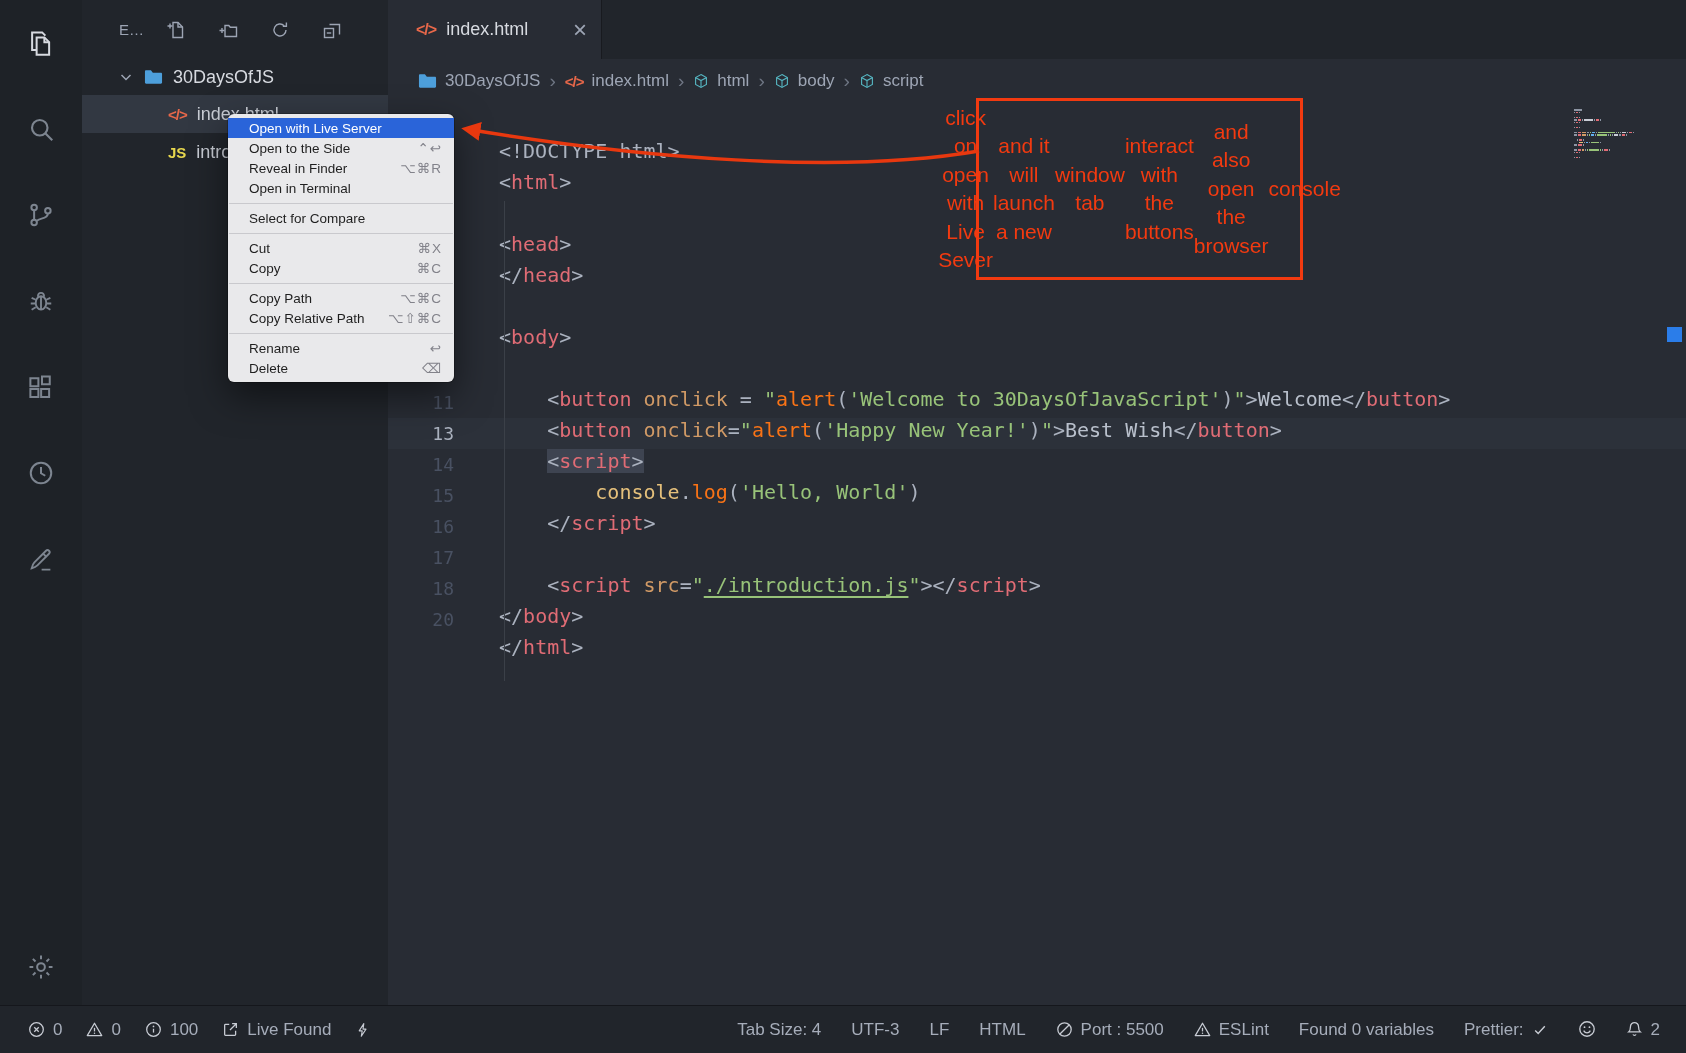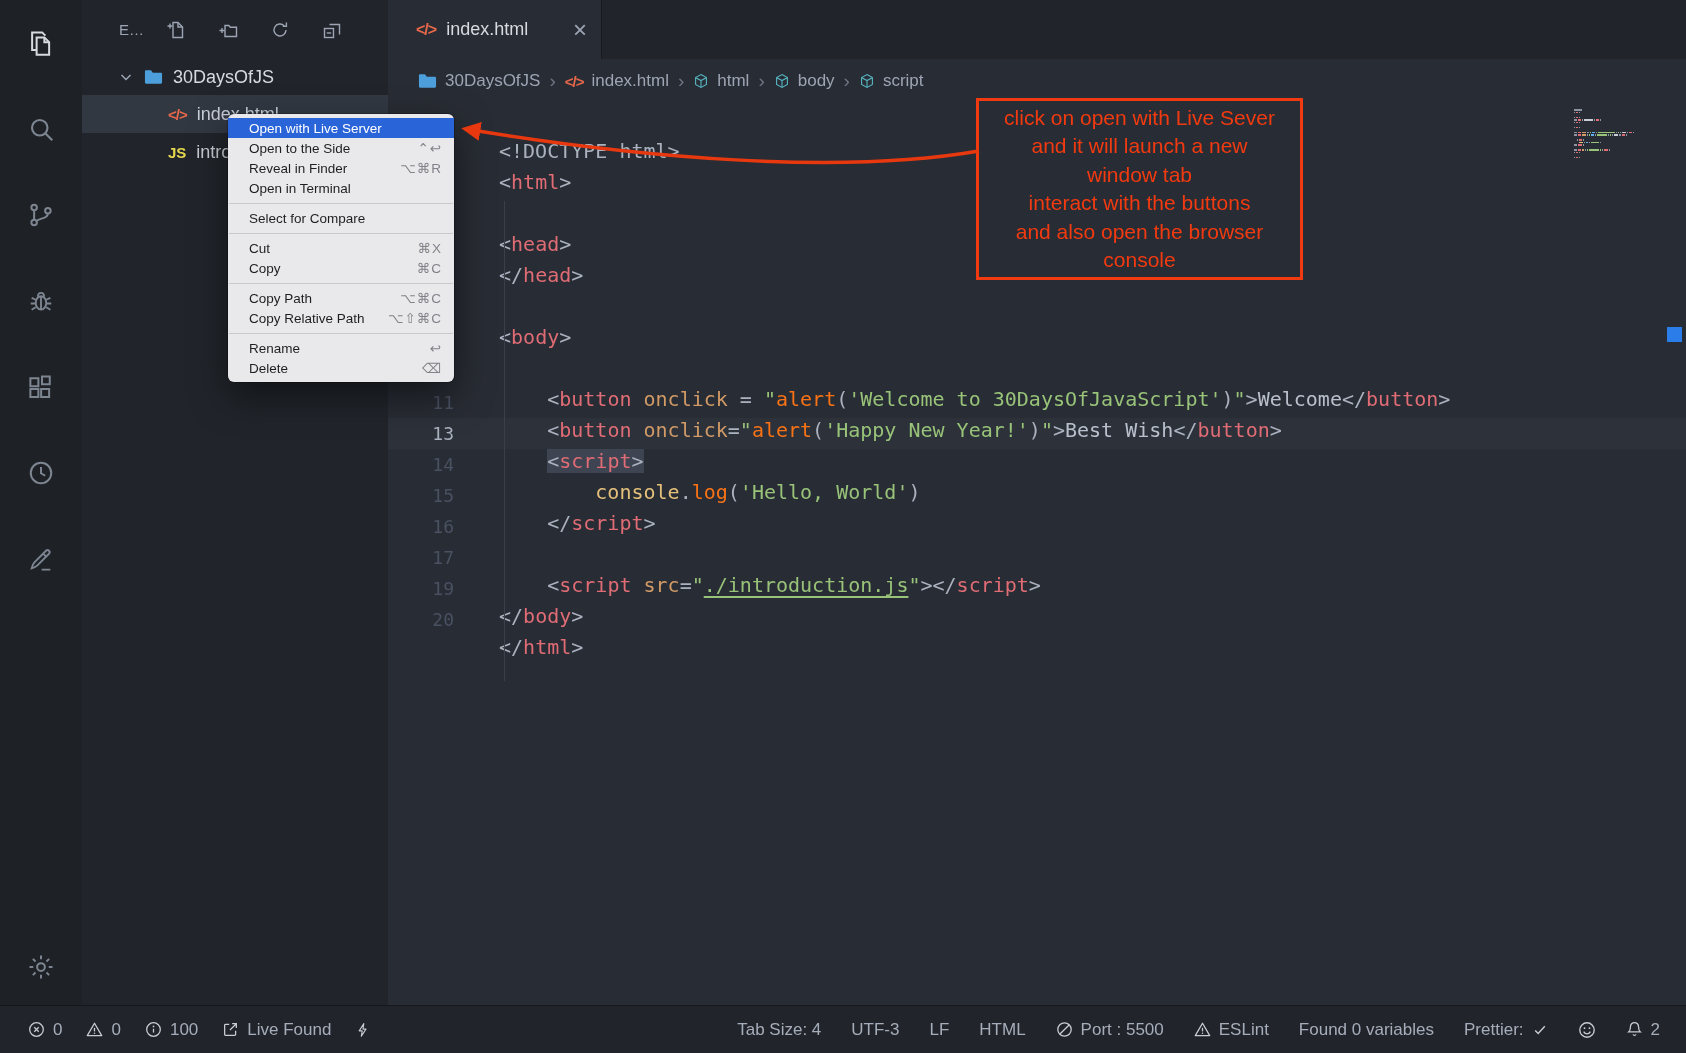--- a/index.html
+++ b/index.html
@@ -51,37 +51,37 @@
   .tk-sel{background:#3e4451;}
   .indent-guide{position:absolute;left:116px;top:98px;width:1px;height:480px;background:#3b4048;}
   .minimap{position:absolute;right:24px;top:6px;width:88px;}
   .mm-row{display:flex;height:1.5px;margin-bottom:1px;gap:1px;}
   .mm-row span{display:block;height:100%;}
   .scroll-marker{position:absolute;right:4px;top:224px;width:15px;height:15px;background:#2b7de9;}
 
   
   .statusbar{height:48px;background:#21252b;border-top:1px solid #15171c;display:flex;align-items:center;padding:0 26px 0 28px;font-size:17px;color:#a6adba;}
   .sb-left{display:flex;align-items:center;gap:24px;}
-  .sb-right{margin-left:auto;display:flex;align-items:center;gap:30px;}
+  .sb-right{margin-left:auto;display:flex;align-items:flex-start;gap:30px;}
   .sbi{display:flex;align-items:center;gap:8px;cursor:pointer;}
   .sbi .icon{display:flex;}
 
   
   .ctx{position:absolute;left:228px;top:114px;width:226px;background:#e9e9eb;border-radius:6px;
        box-shadow:0 0 0 1px rgba(0,0,0,.22),0 14px 36px rgba(0,0,0,.5);padding:4px 0;z-index:50;
        font-size:13.5px;color:#1f1f1f;}
   .mi{height:20px;display:flex;align-items:center;padding:0 12px 0 21px;cursor:default;}
   .mi .key{margin-left:auto;color:#82828a;letter-spacing:1px;}
   .mi.hl{background:#2a64d9;color:#fff;}
   .mi.hl .key{color:#dfe7fb;}
   .sep{height:1px;background:#c9c9cd;margin:4.5px 1px;}
 
   
   .annotation{position:absolute;left:976px;top:98px;width:327px;height:182px;border:3px solid #f23a10;
-      display:flex;flex-direction:column;align-items:center;justify-content:center;z-index:30;
+      display:flex;align-items:center;justify-content:center;z-index:30;
       font-size:21px;line-height:28.5px;color:#f23a10;text-align:center;}
   .arrow{position:absolute;inset:0;pointer-events:none;z-index:60;}
 </style>
 </head>
 <body>
 
 <div class="app">
   <div class="main">
 
     <nav class="activitybar" id="activitybar">
@@ -300,21 +300,21 @@
           <div class="cl"><span class="gut">7</span><span class="ct"></span></div>
           <div class="cl"><span class="gut">8</span><span class="ct"><span class="tk-pun">&lt;</span><span class="tk-tag">body</span><span class="tk-pun">&gt;</span></span></div>
           <div class="cl"><span class="gut">9</span><span class="ct"></span></div>
           <div class="cl"><span class="gut">10</span><span class="ct"><span class="tk-pun">    &lt;</span><span class="tk-tag">button</span><span class="tk-attr"> onclick</span><span class="tk-pun"> = </span><span class="tk-str">"</span><span class="tk-fn">alert</span><span class="tk-pun">(</span><span class="tk-str">'Welcome to 30DaysOfJavaScript'</span><span class="tk-pun">)</span><span class="tk-str">"</span><span class="tk-pun">&gt;</span><span class="tk-plain">Welcome</span><span class="tk-pun">&lt;/</span><span class="tk-tag">button</span><span class="tk-pun">&gt;</span></span></div>
           <div class="cl"><span class="gut">11</span><span class="ct"><span class="tk-pun">    &lt;</span><span class="tk-tag">button</span><span class="tk-attr"> onclick</span><span class="tk-pun">=</span><span class="tk-str">"</span><span class="tk-fn">alert</span><span class="tk-pun">(</span><span class="tk-str">'Happy New Year!'</span><span class="tk-pun">)</span><span class="tk-str">"</span><span class="tk-pun">&gt;</span><span class="tk-plain">Best Wish</span><span class="tk-pun">&lt;/</span><span class="tk-tag">button</span><span class="tk-pun">&gt;</span></span></div>
           <div class="cl current"><span class="gut">13</span><span class="ct"><span class="tk-pun">    </span><span class="tk-pun tk-sel">&lt;</span><span class="tk-tag tk-sel">script</span><span class="tk-pun tk-sel">&gt;</span></span></div>
           <div class="cl"><span class="gut">14</span><span class="ct"><span class="tk-pun">        </span><span class="tk-obj">console</span><span class="tk-pun">.</span><span class="tk-fn">log</span><span class="tk-pun">(</span><span class="tk-str">'Hello, World'</span><span class="tk-pun">)</span></span></div>
           <div class="cl"><span class="gut">15</span><span class="ct"><span class="tk-pun">    &lt;/</span><span class="tk-tag">script</span><span class="tk-pun">&gt;</span></span></div>
           <div class="cl"><span class="gut">16</span><span class="ct"></span></div>
           <div class="cl"><span class="gut">17</span><span class="ct"><span class="tk-pun">    &lt;</span><span class="tk-tag">script</span><span class="tk-attr"> src</span><span class="tk-pun">=</span><span class="tk-str">"</span><span class="tk-link">./introduction.js</span><span class="tk-str">"</span><span class="tk-pun">&gt;&lt;/</span><span class="tk-tag">script</span><span class="tk-pun">&gt;</span></span></div>
-          <div class="cl"><span class="gut">19</span><span class="ct"><span class="tk-pun">&lt;/</span><span class="tk-tag">body</span><span class="tk-pun">&gt;</span></span></div>
+          <div class="cl"><span class="gut">18</span><span class="ct"><span class="tk-pun">&lt;/</span><span class="tk-tag">body</span><span class="tk-pun">&gt;</span></span></div>
           <div class="cl"><span class="gut">20</span><span class="ct"><span class="tk-pun">&lt;/</span><span class="tk-tag">html</span><span class="tk-pun">&gt;</span></span></div>
         <div class="indent-guide"></div>
         <div class="minimap" id="minimap">
             <div class="mm-row">
               <span style="width: 8.25px; background: rgb(141, 149, 163);"></span>
             </div>
             <div class="mm-row">
               <span style="width: 1px; background: rgb(141, 149, 163);"></span>
               <span style="width: 2.2px; background: rgb(224, 108, 117);"></span>
               <span style="width: 1px; background: rgb(141, 149, 163);"></span>

